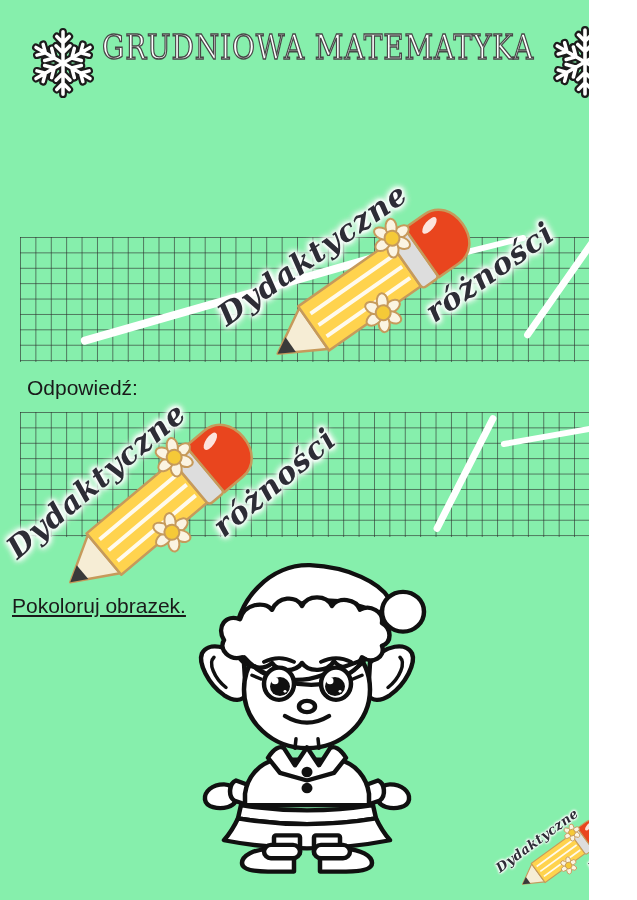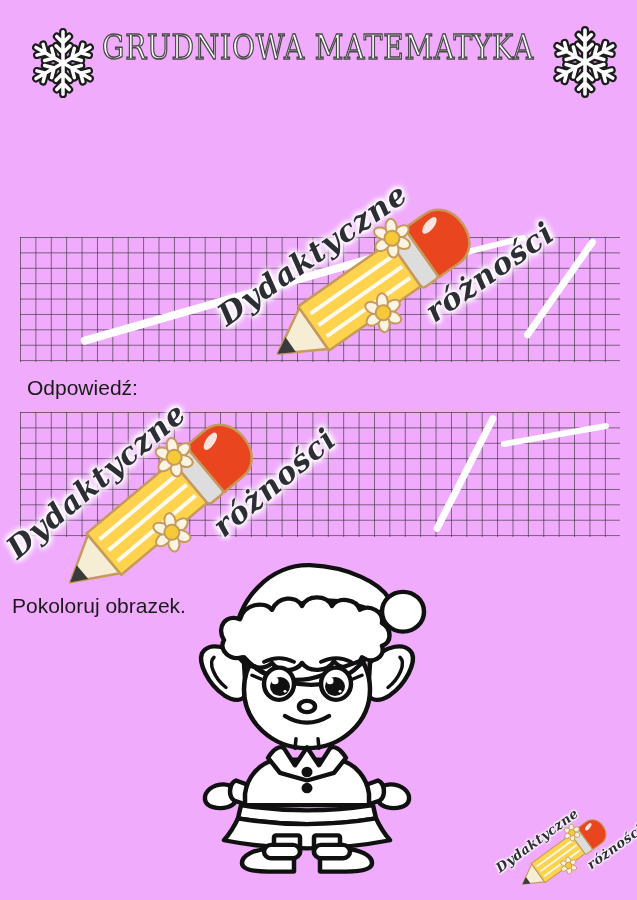--- a/index.html
+++ b/index.html
@@ -1,37 +1,37 @@
 <!DOCTYPE html>
 <html><head>
 <meta charset="utf-8">
 <style>
   * { margin:0; padding:0; box-sizing:border-box; }
   html,body { background:#ffffff; }
   .page {
-    position:relative; width:637px; height:900px; background:#f0abfc;
+    position:relative; width:589px; height:900px; background:#86efac;
     overflow:hidden; font-family:"Liberation Sans",sans-serif; color:#1a1a1a;
   }
 
   
   .title-svg { position:absolute; left:98px; top:22px; width:440px; height:48px; }
   .snowflake { position:absolute; }
   .sf-left  { left:24px; top:24px; width:78px; height:78px; }
   .sf-right { left:545px; top:22px; width:80px; height:80px; }
 
   
   .problem {
     position:absolute; left:27px; top:118px; width:600px;
     font-size:20px; line-height:1.4; color:#1a1a1a;
   }
 
   
   .label { position:absolute; font-size:21px; color:#1a1a1a; }
   .answer-label { left:27px; top:376px; }
-  .coloring-label { left:12px; top:594px; }
+  .coloring-label { left:12px; top:594px;text-decoration:underline; }
 
   
   .grid {
     position:absolute; left:20px; width:600px; height:125px;
     background-image:
       linear-gradient(to right, rgba(42,42,42,0.62) 1px, transparent 1px),
       linear-gradient(to bottom, rgba(42,42,42,0.62) 1px, transparent 1px);
     background-size:15.4px 15.4px;
   }
   .grid-1 { top:237px; }

